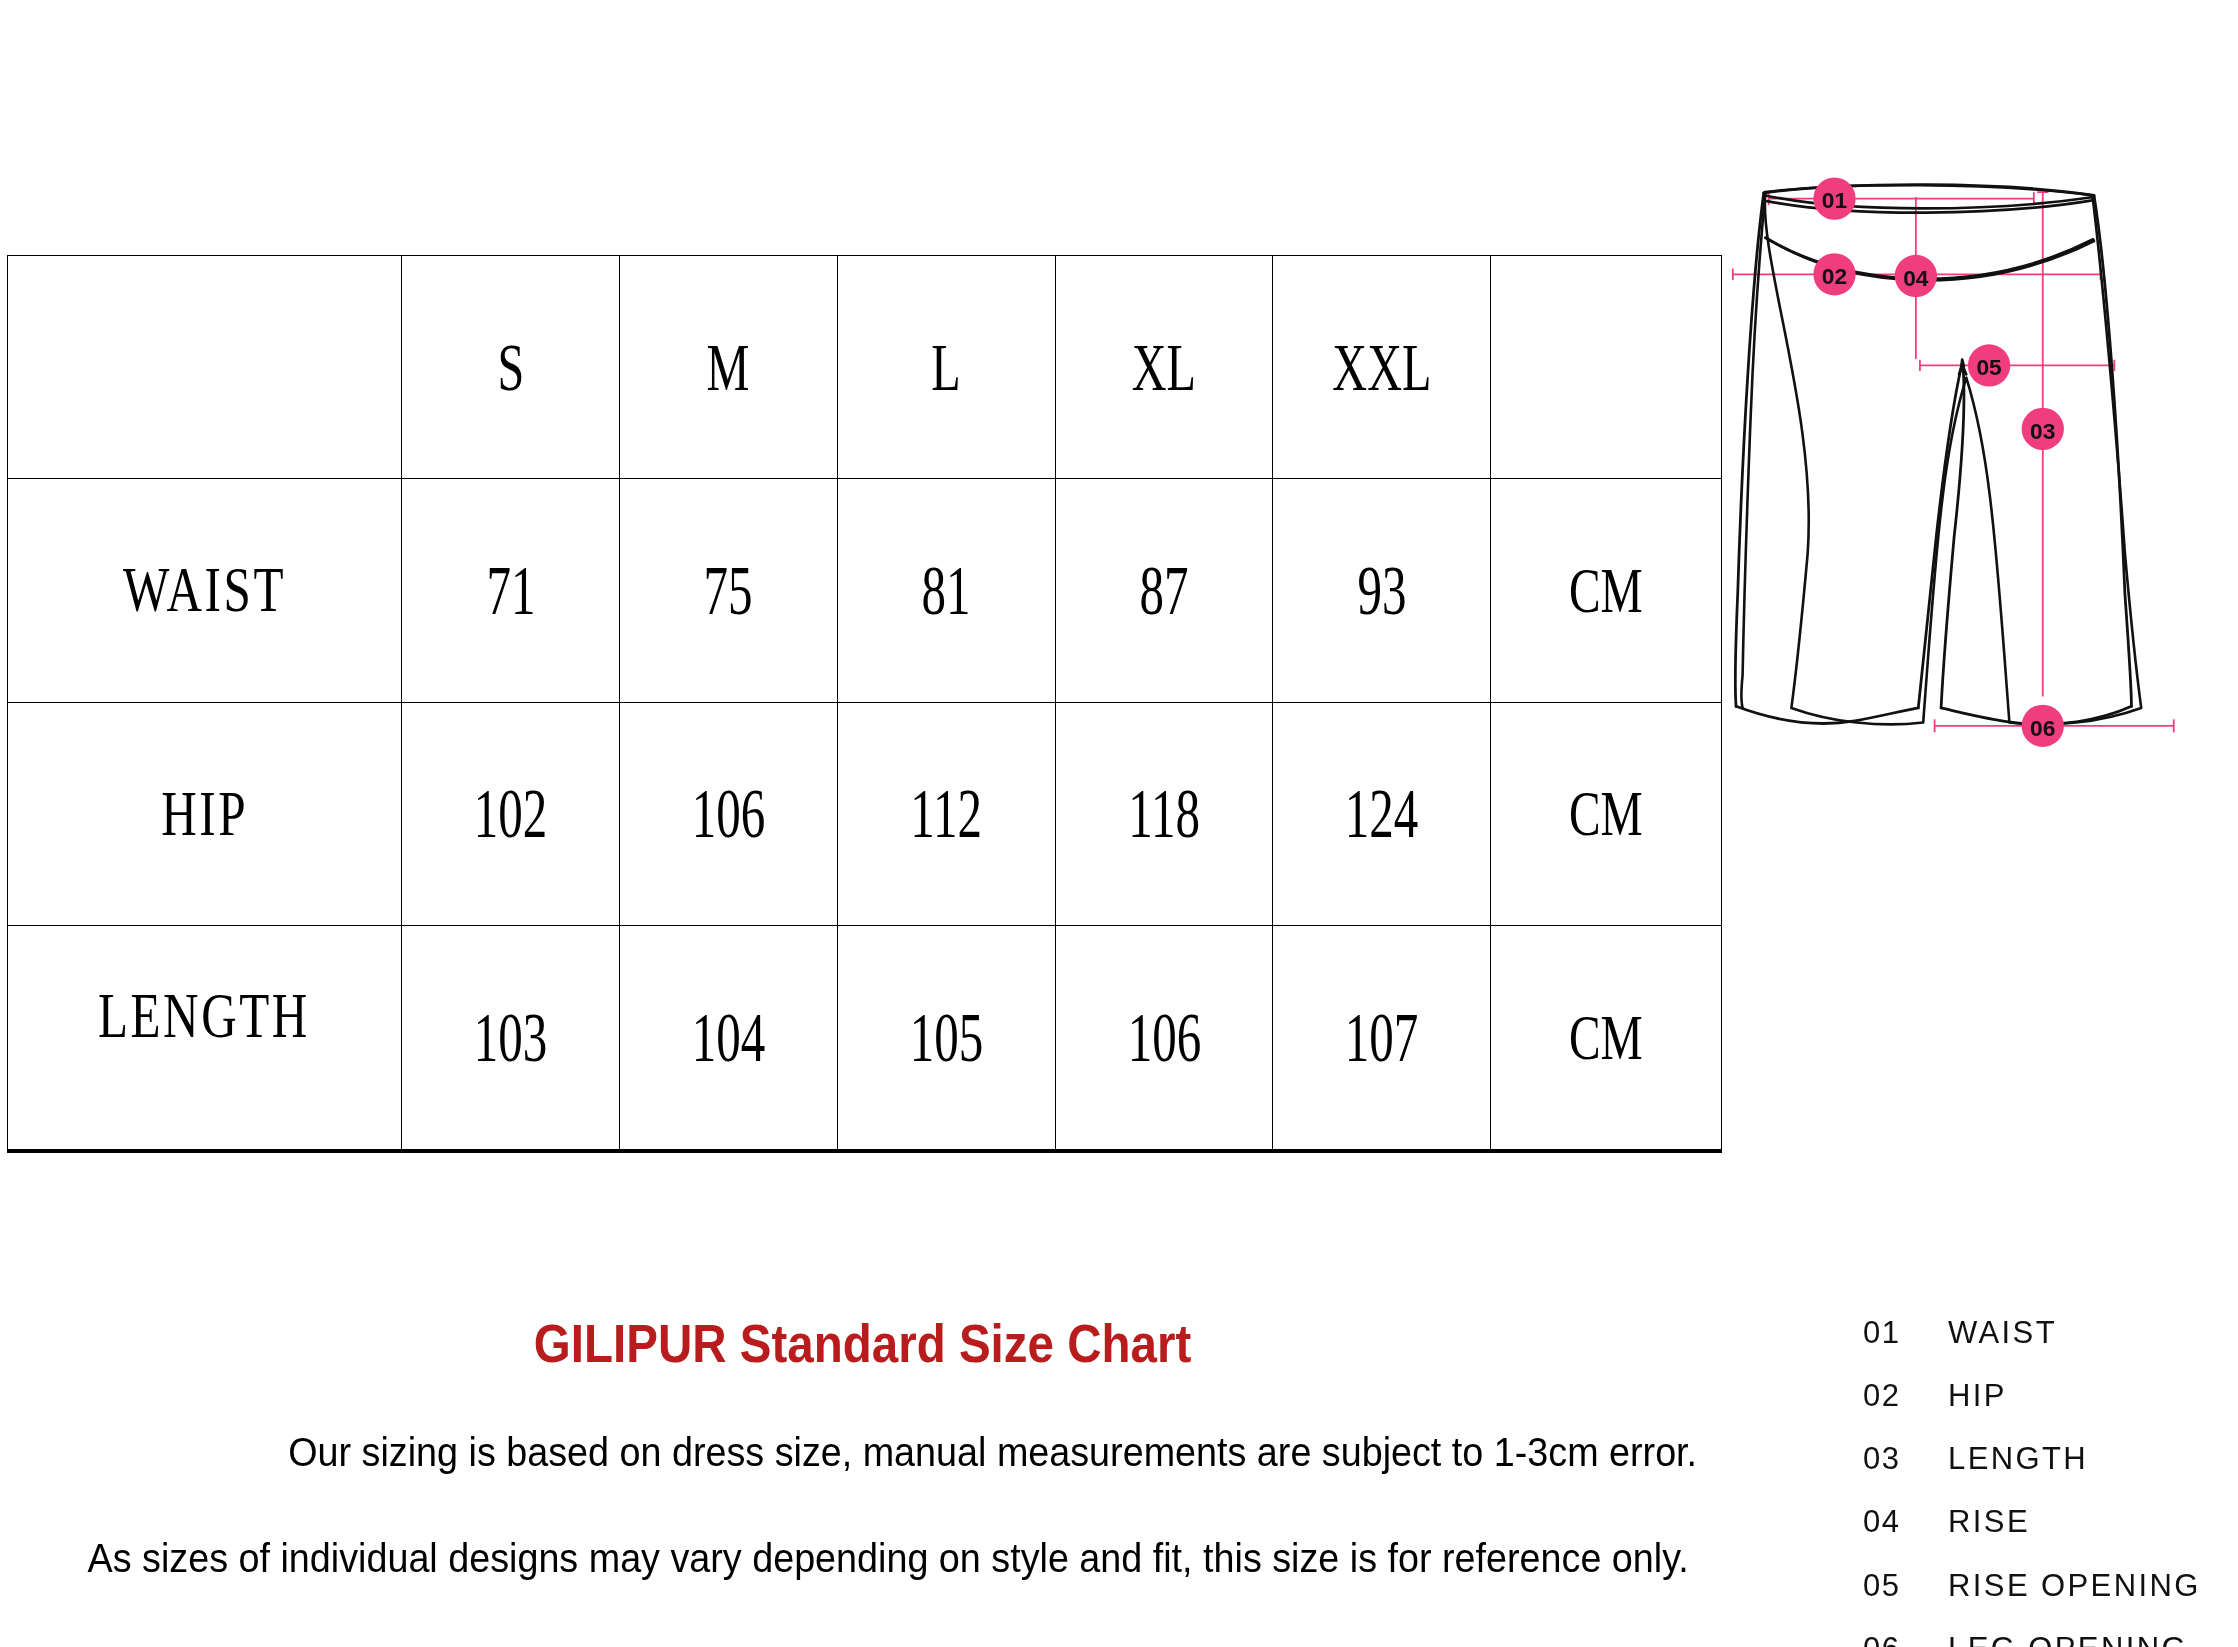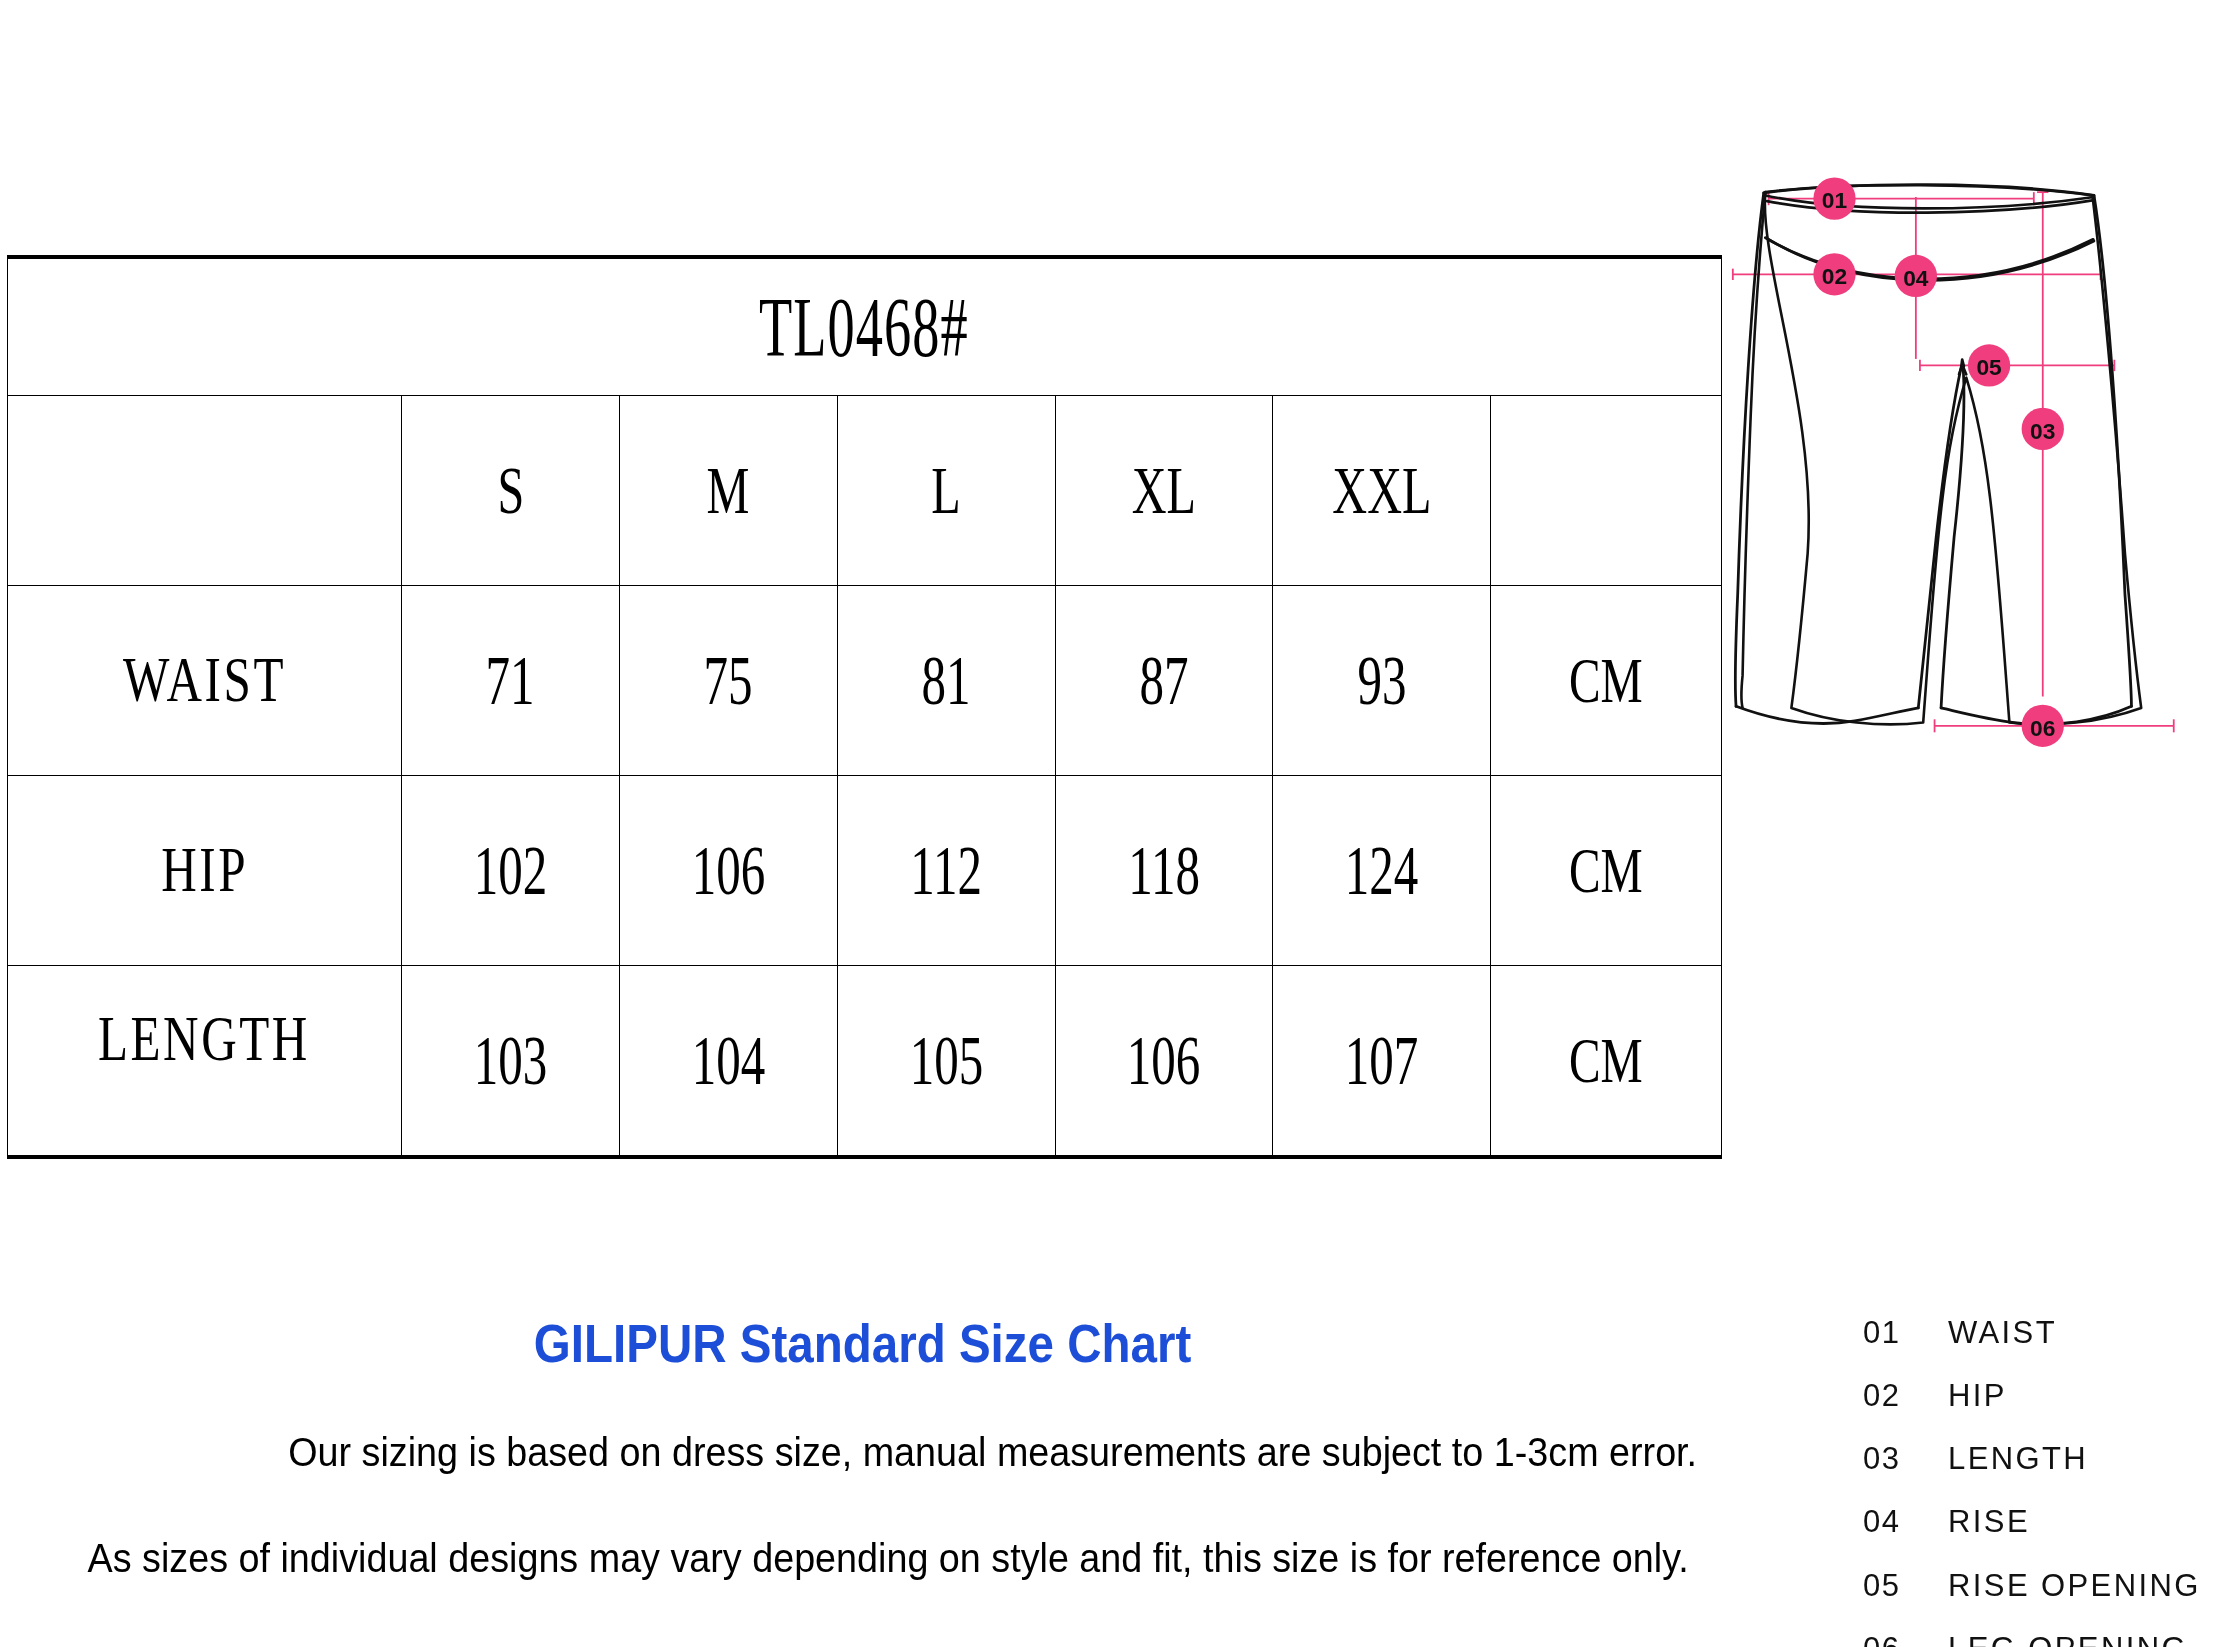--- a/index.html
+++ b/index.html
@@ -87,21 +87,21 @@
   
   #brand-title {
     position: absolute;
     left: 0;
     top: 1312px;
     width: 1726px;
     text-align: center;
     font-family: "Liberation Sans", sans-serif;
     font-size: 54px;
     font-weight: 600;
-    color: #1d4ed8;
+    color: #b91c1c;
     letter-spacing: 0px;
   }
   #brand-title .squish { display: inline-block; transform: scaleX(0.88); }
 
   .disclaimer {
     position: absolute;
     left: 0;
     width: 1758px;
     text-align: right;
     font-family: "Liberation Sans", sans-serif;
@@ -154,25 +154,20 @@
   <colgroup>
     <col class="col-label">
       <col class="col-size">
       <col class="col-size">
     <col class="col-size">
       <col class="col-size">
       <col class="col-size">
     <col class="col-unit">
   </colgroup>
   <tbody>
-    <tr>
-      <td class="title-cell outer-top" colspan="7">
-        <span class="title-cell-wrap">TL0468#</span>
-      </td>
-    </tr>
 
     <tr class="row-head">
       <td></td>
       <td class="size-head highlight">S</td>
       <td class="size-head">M</td>
       <td class="size-head">L</td>
       <td class="size-head">XL</td>
       <td class="size-head">XXL</td>
       <td></td>
     </tr>

